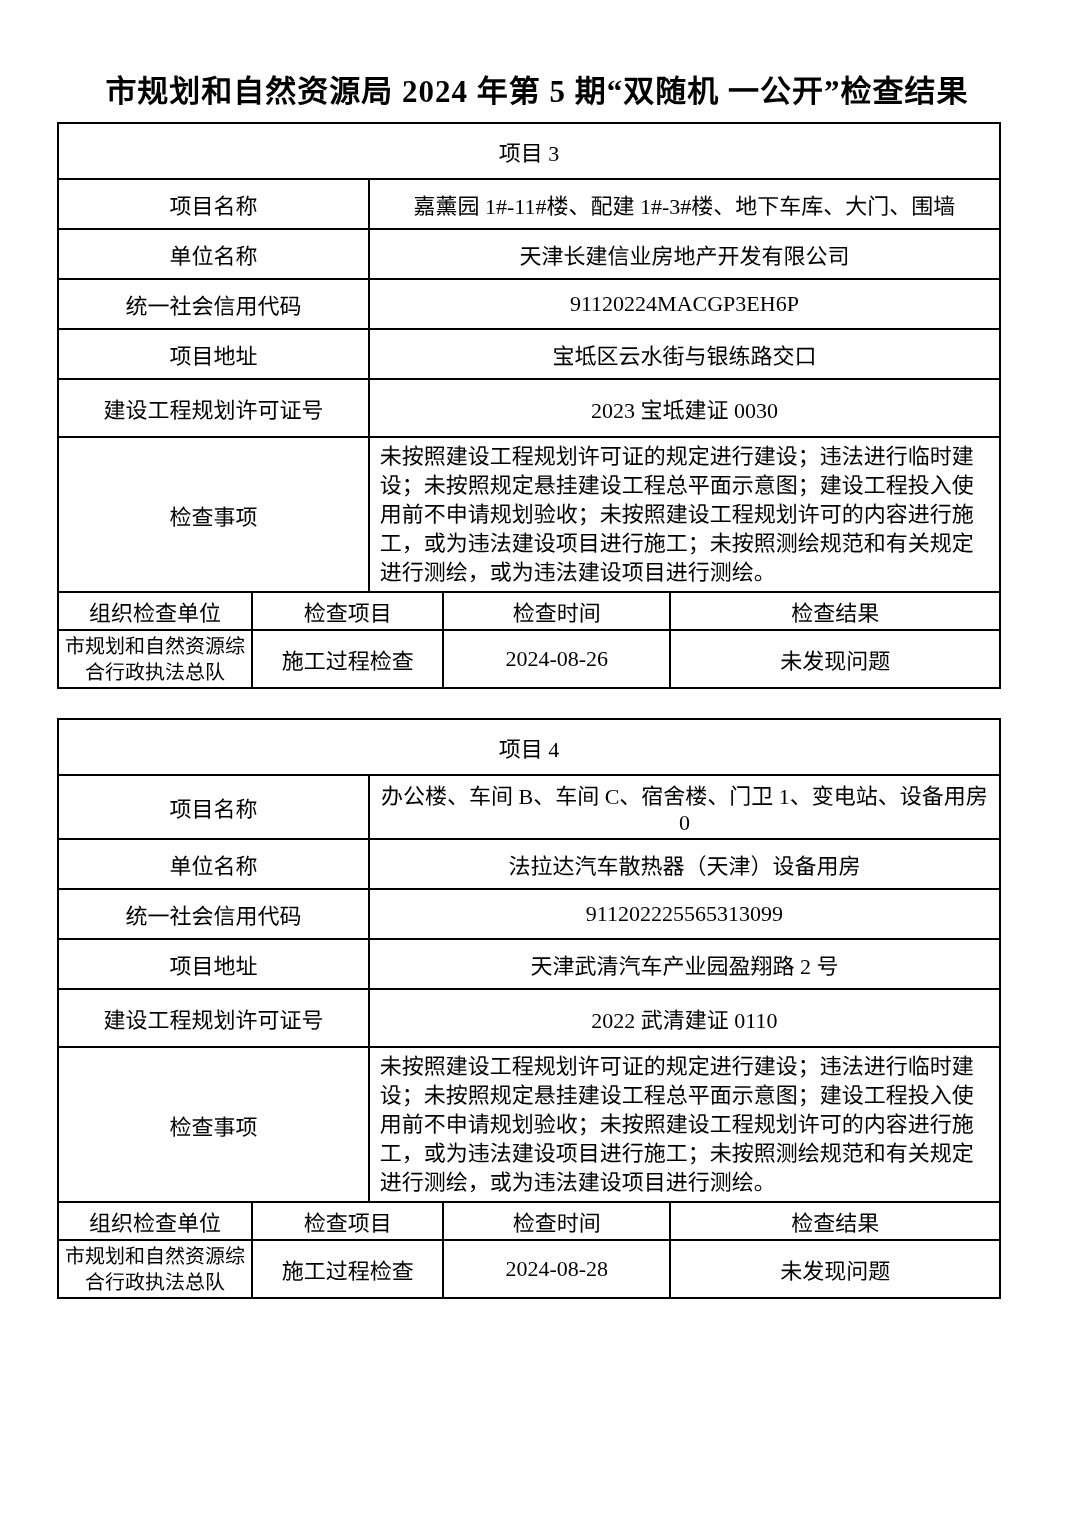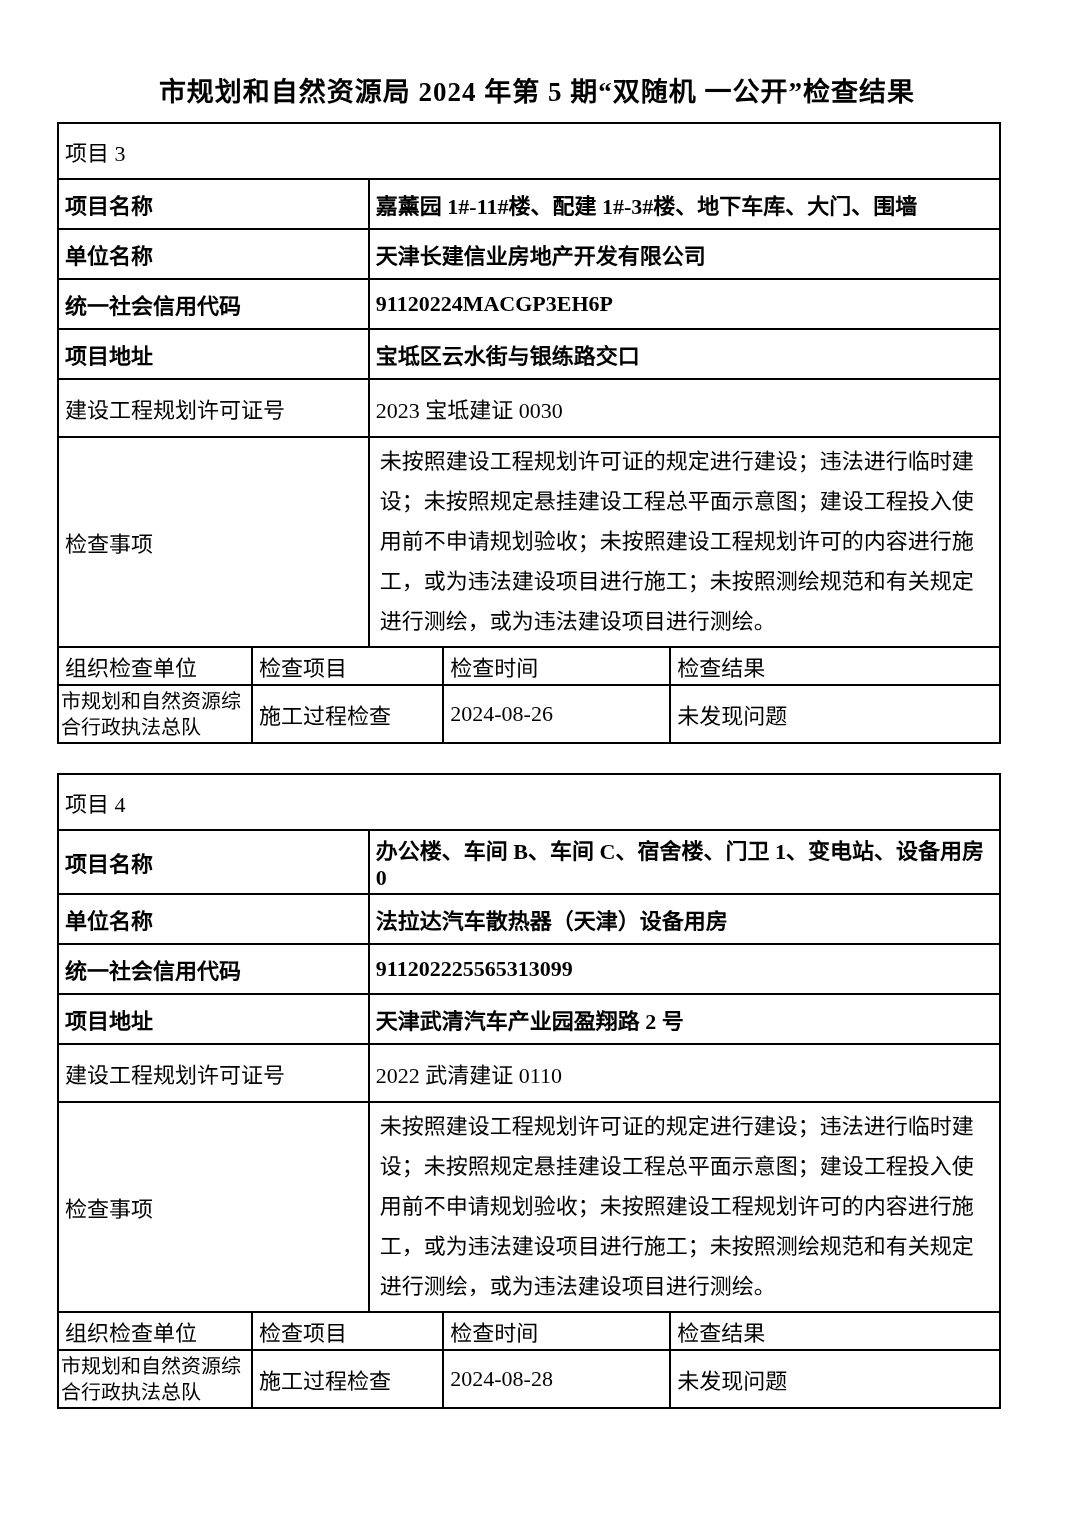--- a/index.html
+++ b/index.html
@@ -9,48 +9,49 @@
     width: 1074px;
     height: 1520px;
     background: #ffffff;
     color: #000000;
     font-family: "Liberation Serif", "DejaVu Serif", serif;
     overflow: hidden;
   }
   .doc-title {
     padding-top: 74px;
     text-align: center;
-    font-size: 27px;
+    font-size: 31px;
     font-weight: bold;
     letter-spacing: 1px;
     line-height: 36px;
   }
   table.project {
     border-collapse: collapse;
     table-layout: fixed;
     width: 944px;
     margin-left: 57px;
   }
   table.project.first { margin-top: 12px; }
   table.project.second { margin-top: 29px; }
   td {
     border: 2px solid #000000;
+    text-align: center;
     vertical-align: middle;
     font-size: 22px;
     padding: 2px 6px;
     overflow: hidden;
     word-break: break-all;
   }
   tr.r-phead td { height: 56px; }
-  tr.r-info  td { height: 50px; font-weight: bold; }
+  tr.r-info  td { height: 50px; }
   tr.r-permit td { height: 58px; }
   tr.r-items td.items {
     height: 140px;
     text-align: left;
-    line-height: 40px;
+    line-height: 29px;
     padding: 4px 10px;
   }
   tr.r-bhead td { height: 30px; }
   tr.r-bdata td { height: 58px; }
   td.org {
     font-size: 20px;
     line-height: 26px;
     padding: 2px 2px;
   }
 </style>

